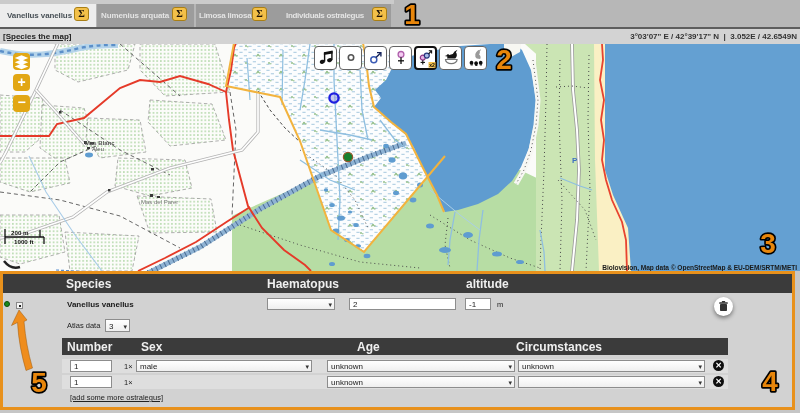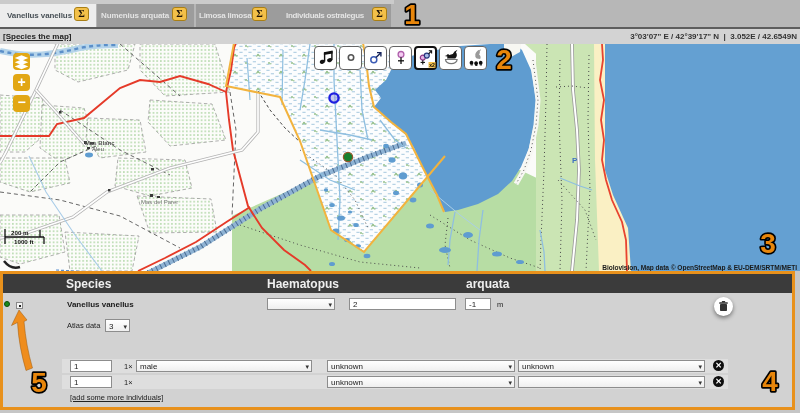--- a/index.html
+++ b/index.html
@@ -216,21 +216,21 @@
 <text x="797" y="269.5" font-size="6.6" letter-spacing="-0.05" font-weight="bold" fill="#1a1a1a" text-anchor="end">Biolovision, Map data © OpenStreetMap &amp; EU-DEM/SRTM/METI</text>
 </g>
       </svg>
     </div>
 
 <div id="formarea">
  <div id="formbg"></div>
  <div class="dhead" id="h1">
         <span style="left:63px">Species</span>
         <span style="left:264px">Haematopus</span>
-        <span style="left:463px">arquata</span>
+        <span style="left:463px">altitude</span>
       </div>
  <div style="position:absolute;left:4px;top:30px;width:6px;height:6px;border-radius:50%;background:#1c8a1c;border:1px solid #0c4d0c;box-sizing:border-box"></div>
  <div style="position:absolute;left:16px;top:31px;width:7px;height:7px;border:1px solid #888;background:#f4f4f4;box-sizing:border-box">
         <div style="position:absolute;left:2px;top:2px;width:2px;height:2px;background:#222"></div>
       </div>
  <div class="flbl" style="left:67px;top:29px;font-weight:bold;font-size:8px;color:#1a1a1a">Vanellus vanellus</div>
  <div class="sel" style="left:267px;top:27px;width:68px">
         <span class="ar">▾</span>
       </div>
  <div class="inp" style="left:349px;top:27px;width:107px">2</div>
@@ -238,36 +238,42 @@
  <div class="flbl" style="left:497px;top:29px">m</div>
  <div id="trash"><svg width="19" height="19" viewBox="0 0 19 19">
           <g fill="#333">
             <rect x="6" y="7" width="7" height="7" rx="0.8"></rect>
             <rect x="5.2" y="5.2" width="8.6" height="1.5" rx="0.5"></rect>
             <rect x="7.8" y="4" width="3.4" height="1.5" rx="0.5"></rect>
           </g>
         </svg></div>
  <div class="flbl" style="left:67px;top:50px">Atlas data</div>
  <div class="sel" style="left:105px;top:48px;width:25px;height:13px;line-height:13px">3<span class="ar" style="line-height:13px">▾</span></div>
+ <div class="dhead" id="h2">
+        <span style="left:5px">Number</span>
+        <span style="left:79px">Sex</span>
+        <span style="left:295px">Age</span>
+        <span style="left:454px">Circumstances</span>
+      </div>
  <div class="rowband" style="top:88px"></div>
  <div class="rowband" style="top:104px"></div>
  <div class="inp" style="left:70px;top:89px;width:42px">1</div>
  <div class="flbl" style="left:124px;top:91px">1×</div>
  <div class="sel" style="left:136px;top:89px;width:176px">male<span class="ar">▾</span></div>
  <div class="sel" style="left:327px;top:89px;width:188px">unknown<span class="ar">▾</span></div>
  <div class="sel" style="left:518px;top:89px;width:187px">unknown<span class="ar">▾</span></div>
  <div class="xbtn" style="left:713px;top:89px">✕</div>
  <div class="inp" style="left:70px;top:105px;width:42px">1</div>
  <div class="flbl" style="left:124px;top:107px">1×</div>
  <div class="sel" style="left:327px;top:105px;width:188px">unknown<span class="ar">▾</span></div>
  <div class="sel" style="left:518px;top:105px;width:187px">
         <span class="ar">▾</span>
       </div>
  <div class="xbtn" style="left:713px;top:105px">✕</div>
- <div class="flbl" style="left:70px;top:122px;text-decoration:underline">[add some more individuals]</div>
+ <div class="flbl" style="left:70px;top:122px;text-decoration:underline">[add some more ostralegus]</div>
  <div id="frame"></div>
 </div>
 
 <div id="tools">
  <div class="tbtn" style="left:0px">
         <svg width="20" height="21" viewBox="0 0 20 21">
           <g fill="#111">
             <ellipse cx="6.3" cy="14.8" rx="2.6" ry="2" transform="rotate(-15 6.3 14.8)"></ellipse>
             <ellipse cx="13.6" cy="13.2" rx="2.6" ry="2" transform="rotate(-15 13.6 13.2)"></ellipse>
             <rect x="7.9" y="5.6" width="1.4" height="9"></rect>

